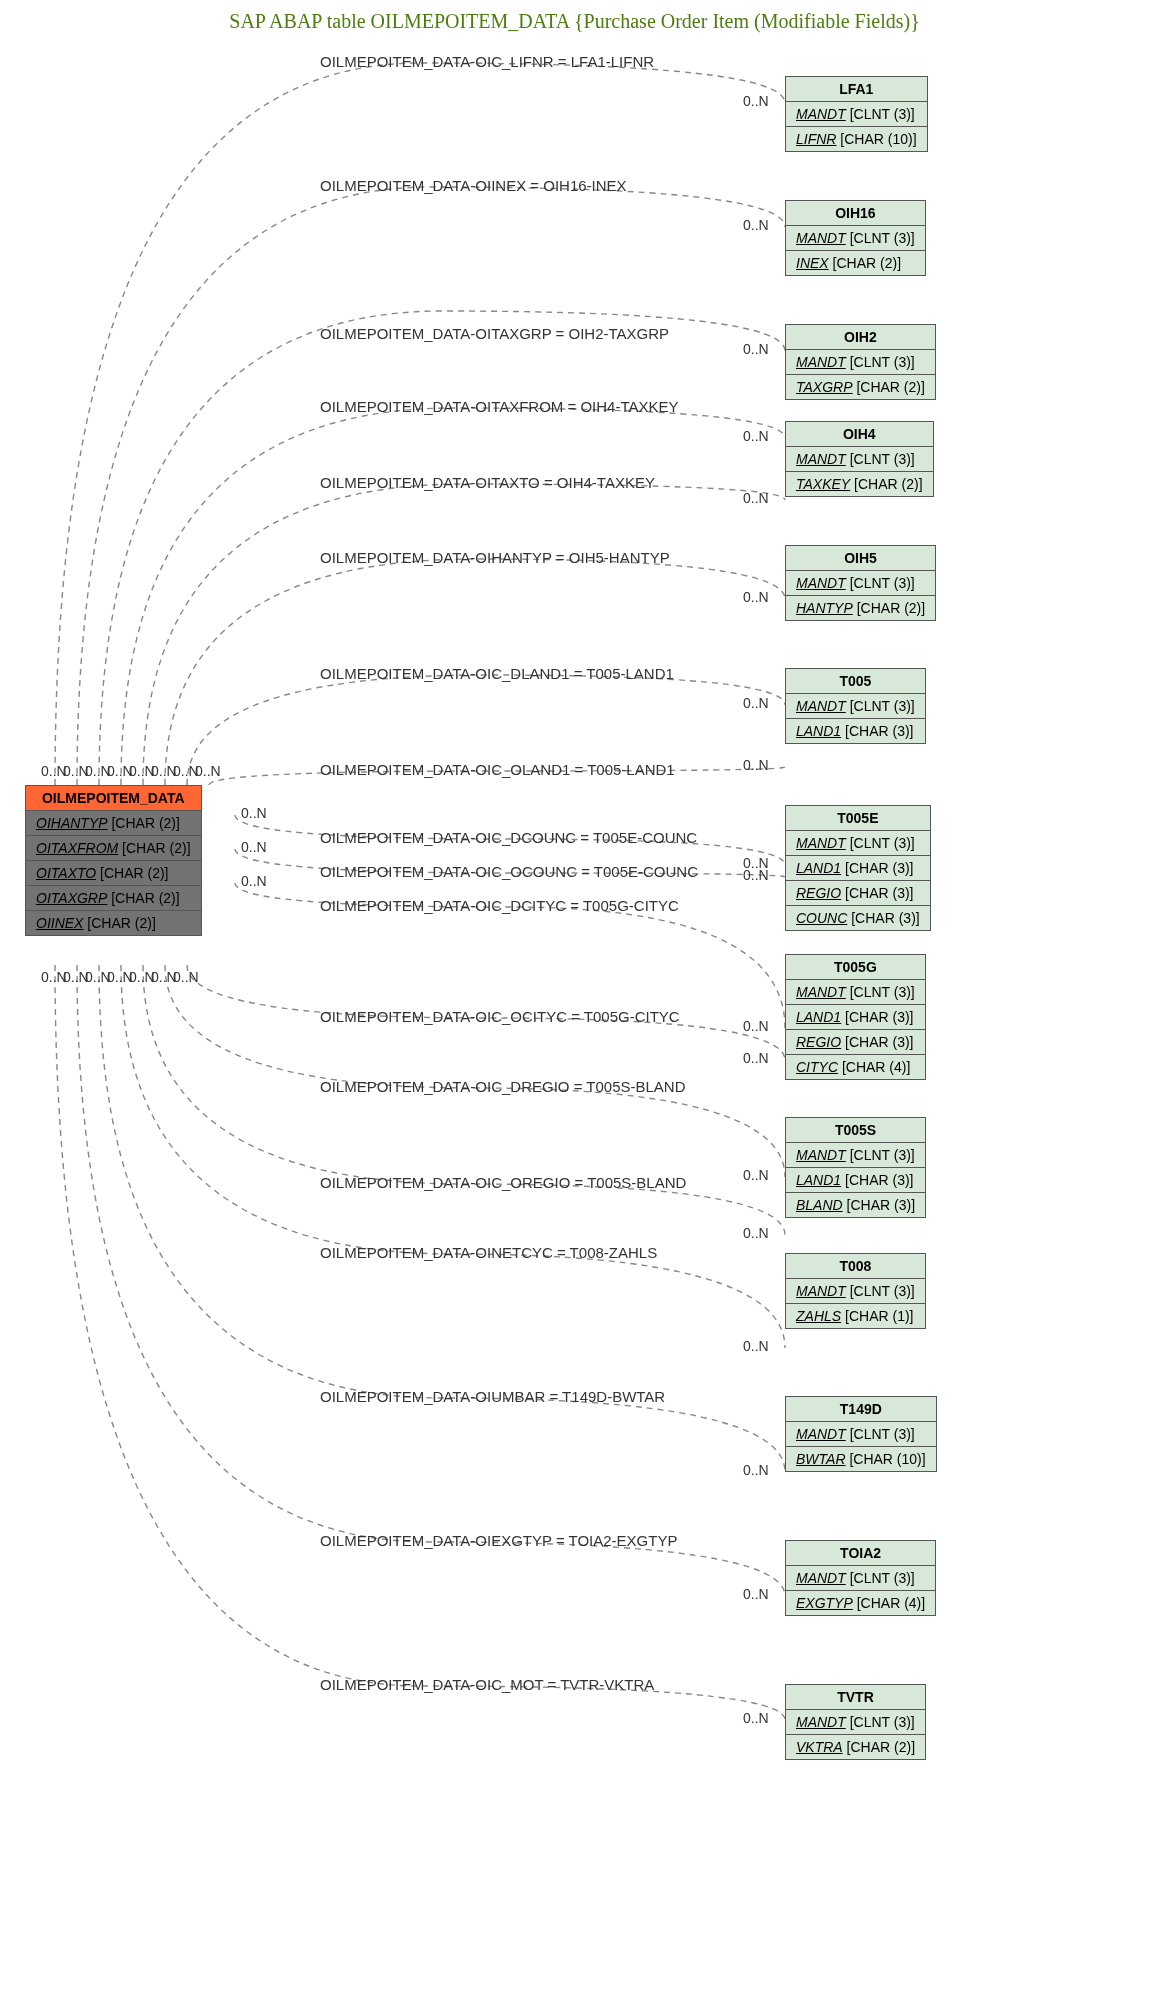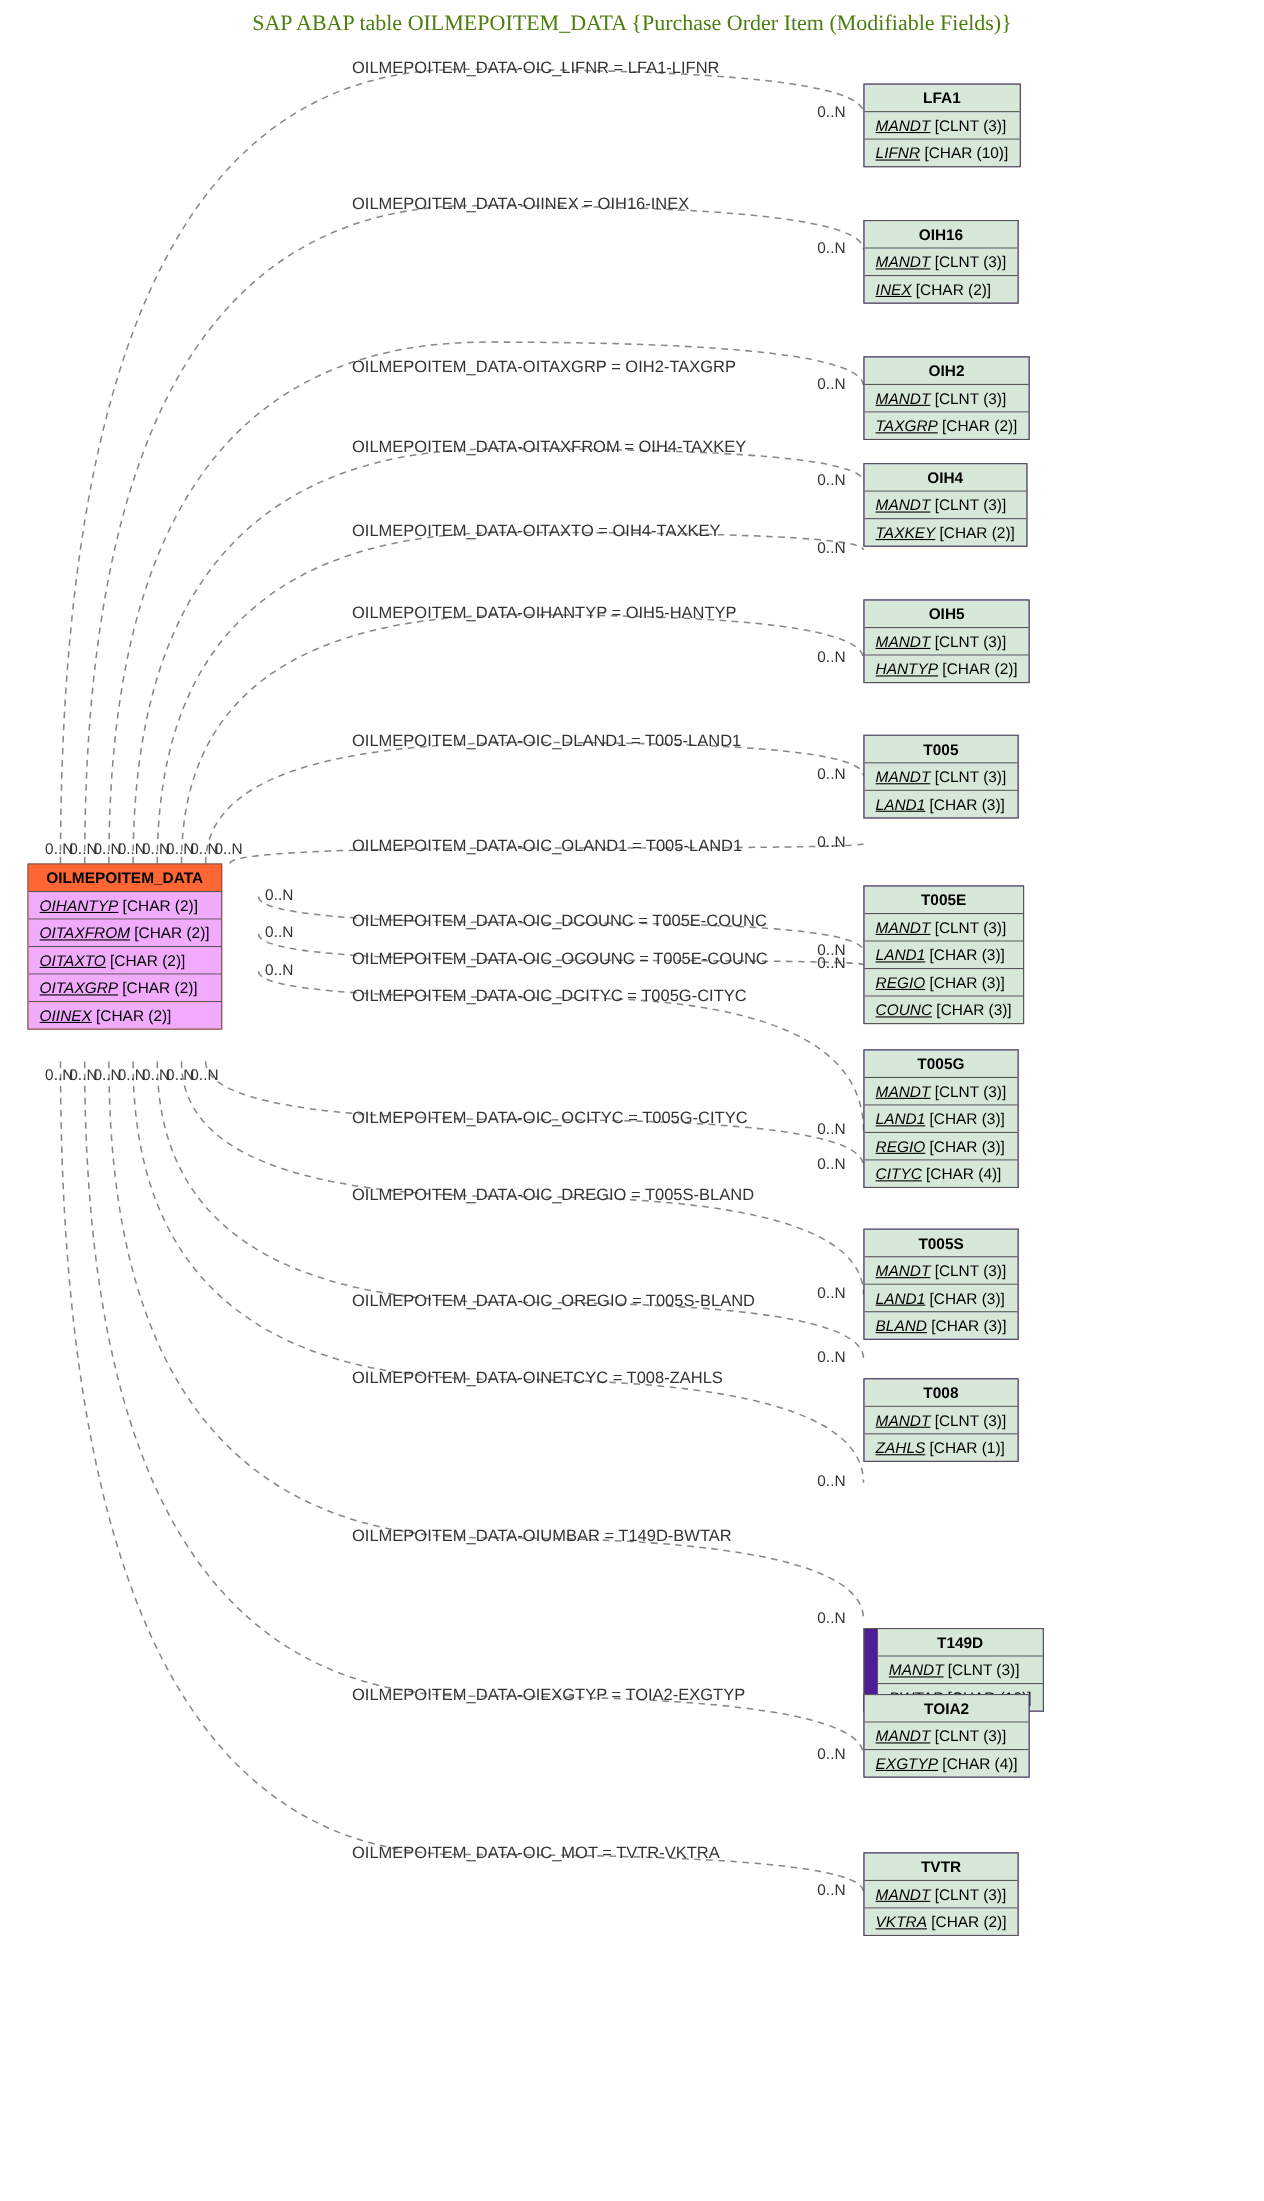--- a/index.html
+++ b/index.html
@@ -46,21 +46,21 @@
     padding: 4px 10px;
     border-bottom: 1px solid #555;
     white-space: nowrap;
     font-style: italic;
   }
   .entity .row:last-child { border-bottom: none; }
   .entity .row .fn { text-decoration: underline; }
   .entity .row .ft { font-style: normal; }
   .main-entity { background: #ff6633; }
   .main-entity .hdr { background: #ff6633; }
-  .main-entity .row { background: #f0abfc; }
+  .main-entity .row { background: #737373; }
   .ref-entity { background: #4c1d95; }
   .ref-entity .hdr { background: #d8e8d8; }
   .ref-entity .row { background: #d8e8d8; }
   .rel-label {
     position: absolute;
     font-size: 15px;
     color: #333;
     white-space: nowrap;
   }
   .card-label {
@@ -153,21 +153,21 @@
       <div class="hdr">T005S</div>
       <div class="row"><span class="fn">MANDT</span><span class="ft"> [CLNT (3)]</span></div>
       <div class="row"><span class="fn">LAND1</span><span class="ft"> [CHAR (3)]</span></div>
       <div class="row"><span class="fn">BLAND</span><span class="ft"> [CHAR (3)]</span></div>
     </div>
     <div class="entity ref-entity" style="left: 785px; top: 1253px;">
       <div class="hdr">T008</div>
       <div class="row"><span class="fn">MANDT</span><span class="ft"> [CLNT (3)]</span></div>
       <div class="row"><span class="fn">ZAHLS</span><span class="ft"> [CHAR (1)]</span></div>
     </div>
-    <div class="entity ref-entity" style="left: 785px; top: 1480px; padding-left: 12px;">
+    <div class="entity ref-entity" style="left: 785px; top: 1396px;">
       <div class="hdr">T149D</div>
       <div class="row"><span class="fn">MANDT</span><span class="ft"> [CLNT (3)]</span></div>
       <div class="row"><span class="fn">BWTAR</span><span class="ft"> [CHAR (10)]</span></div>
     </div>
     <div class="entity ref-entity" style="left: 785px; top: 1540px;">
       <div class="hdr">TOIA2</div>
       <div class="row"><span class="fn">MANDT</span><span class="ft"> [CLNT (3)]</span></div>
       <div class="row"><span class="fn">EXGTYP</span><span class="ft"> [CHAR (4)]</span></div>
     </div>
     <div class="entity ref-entity" style="left: 785px; top: 1684px;">

